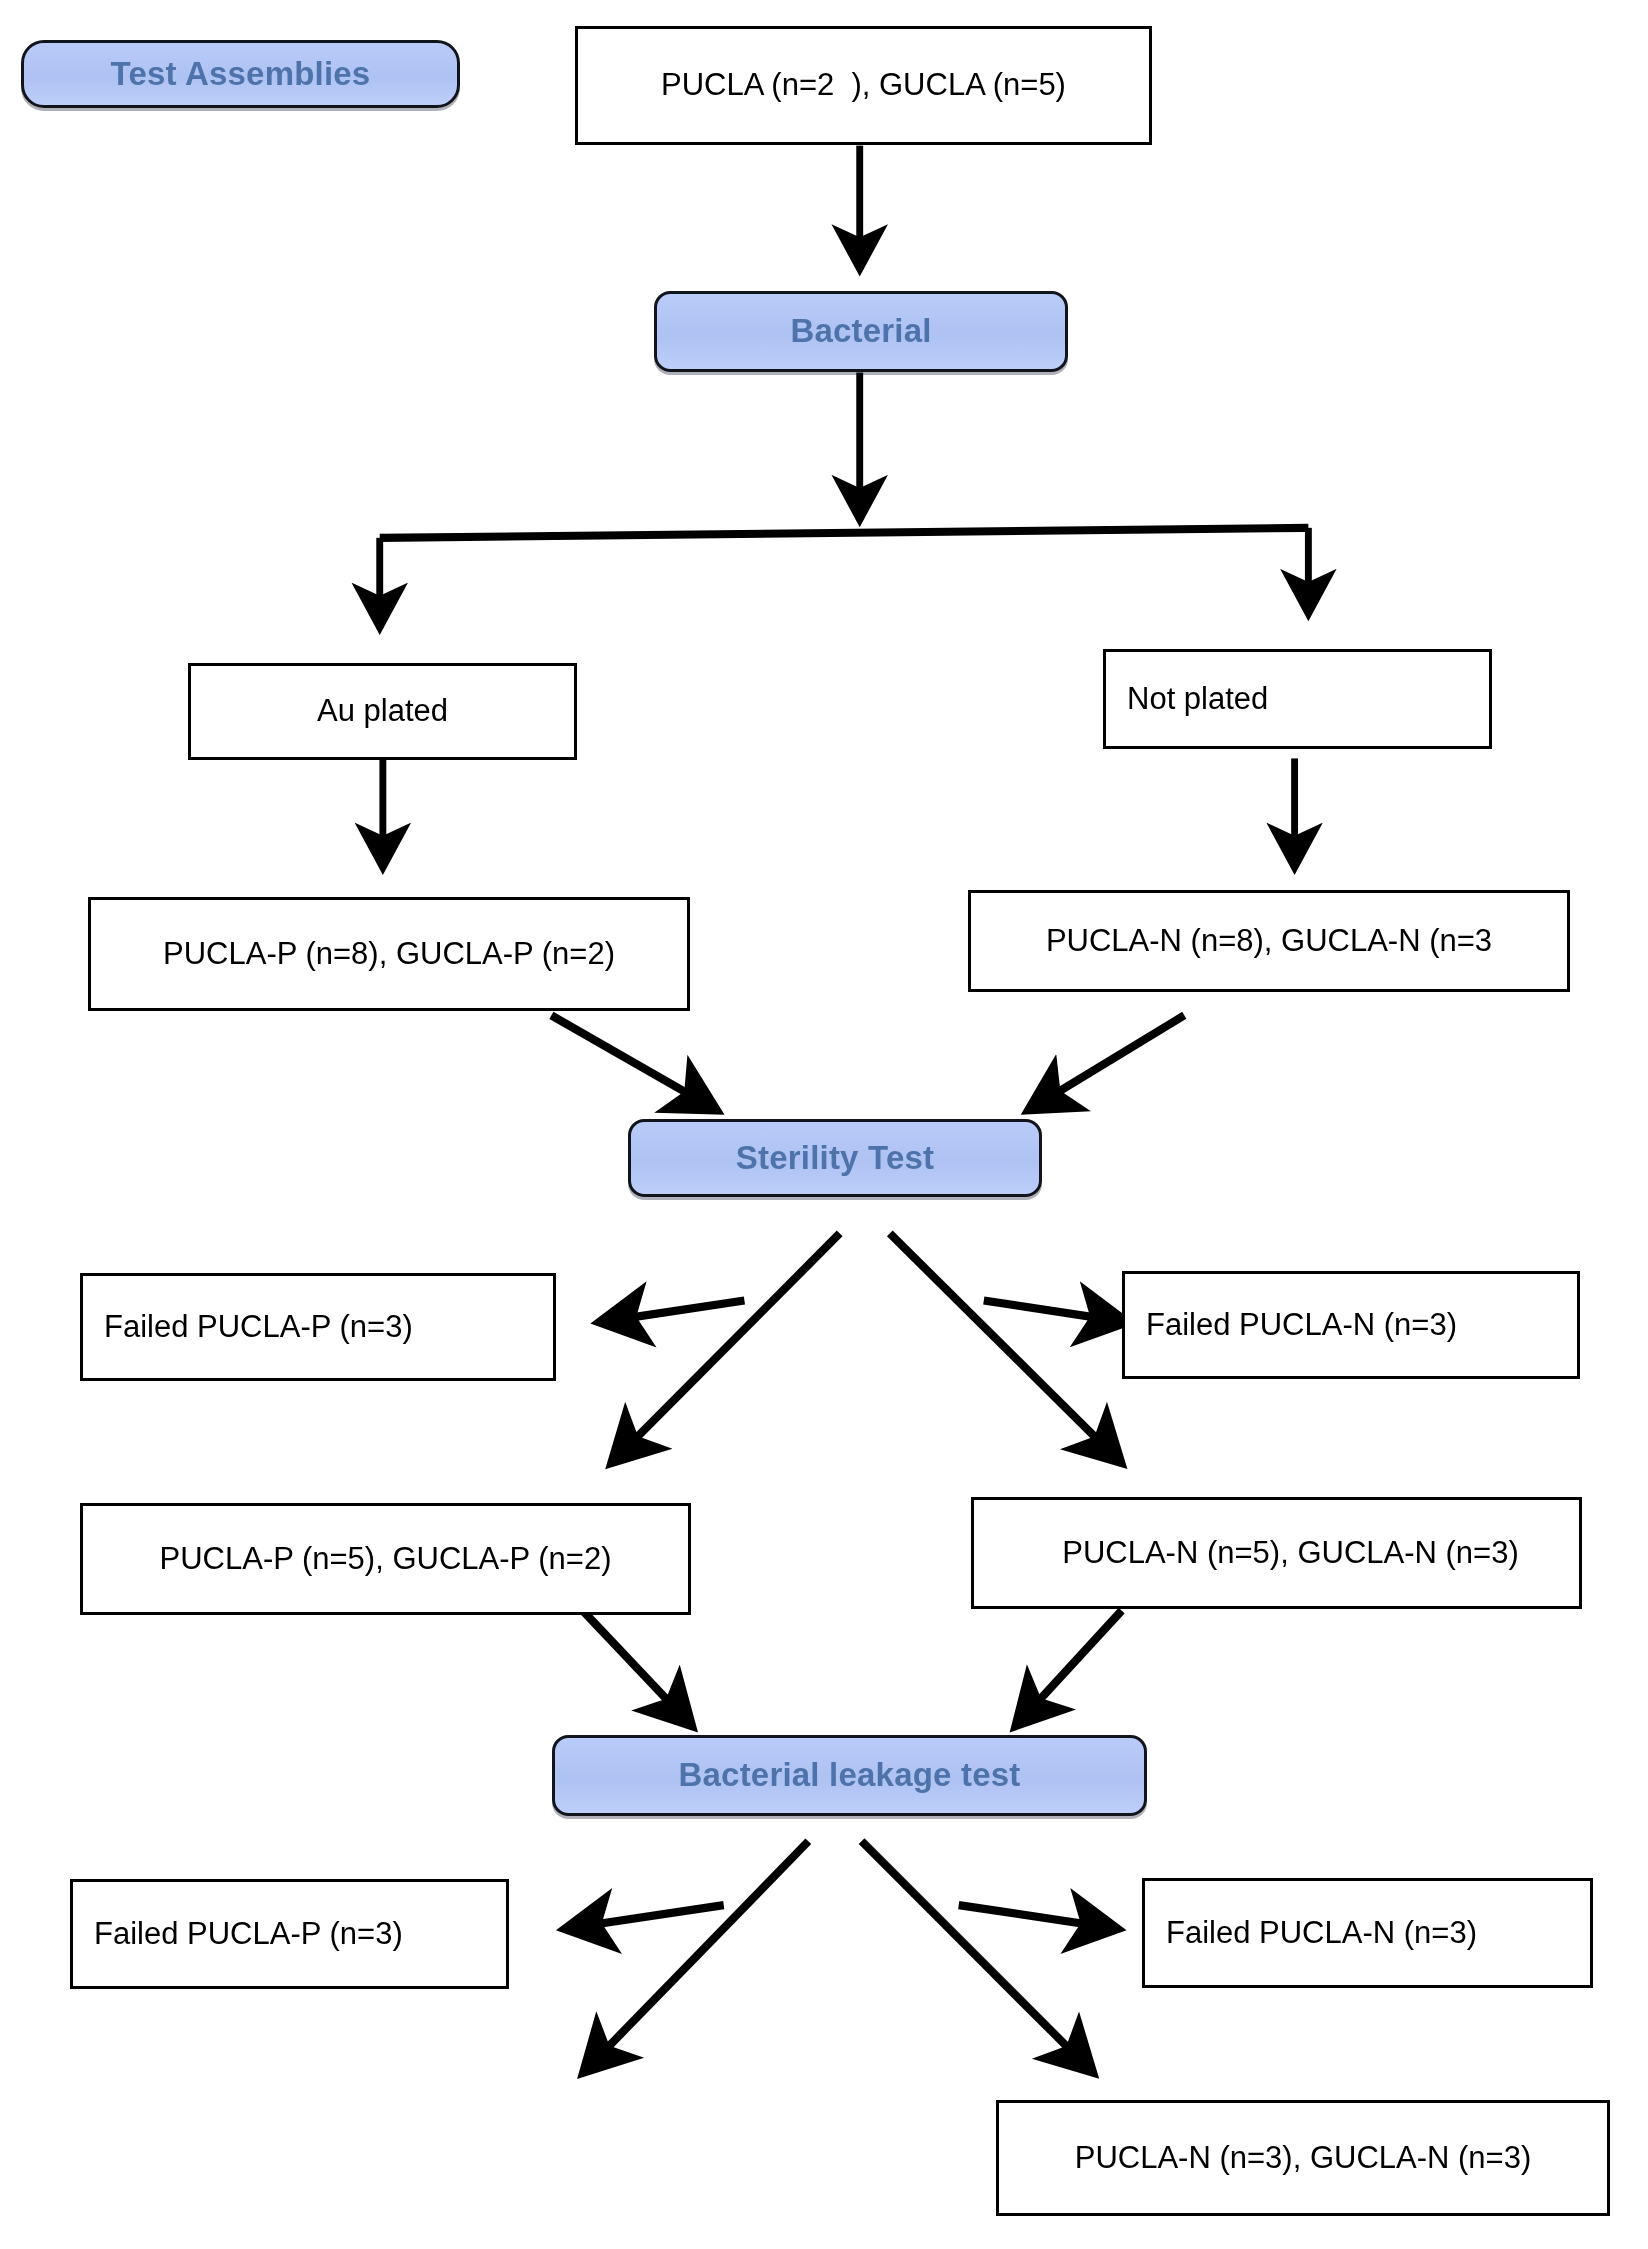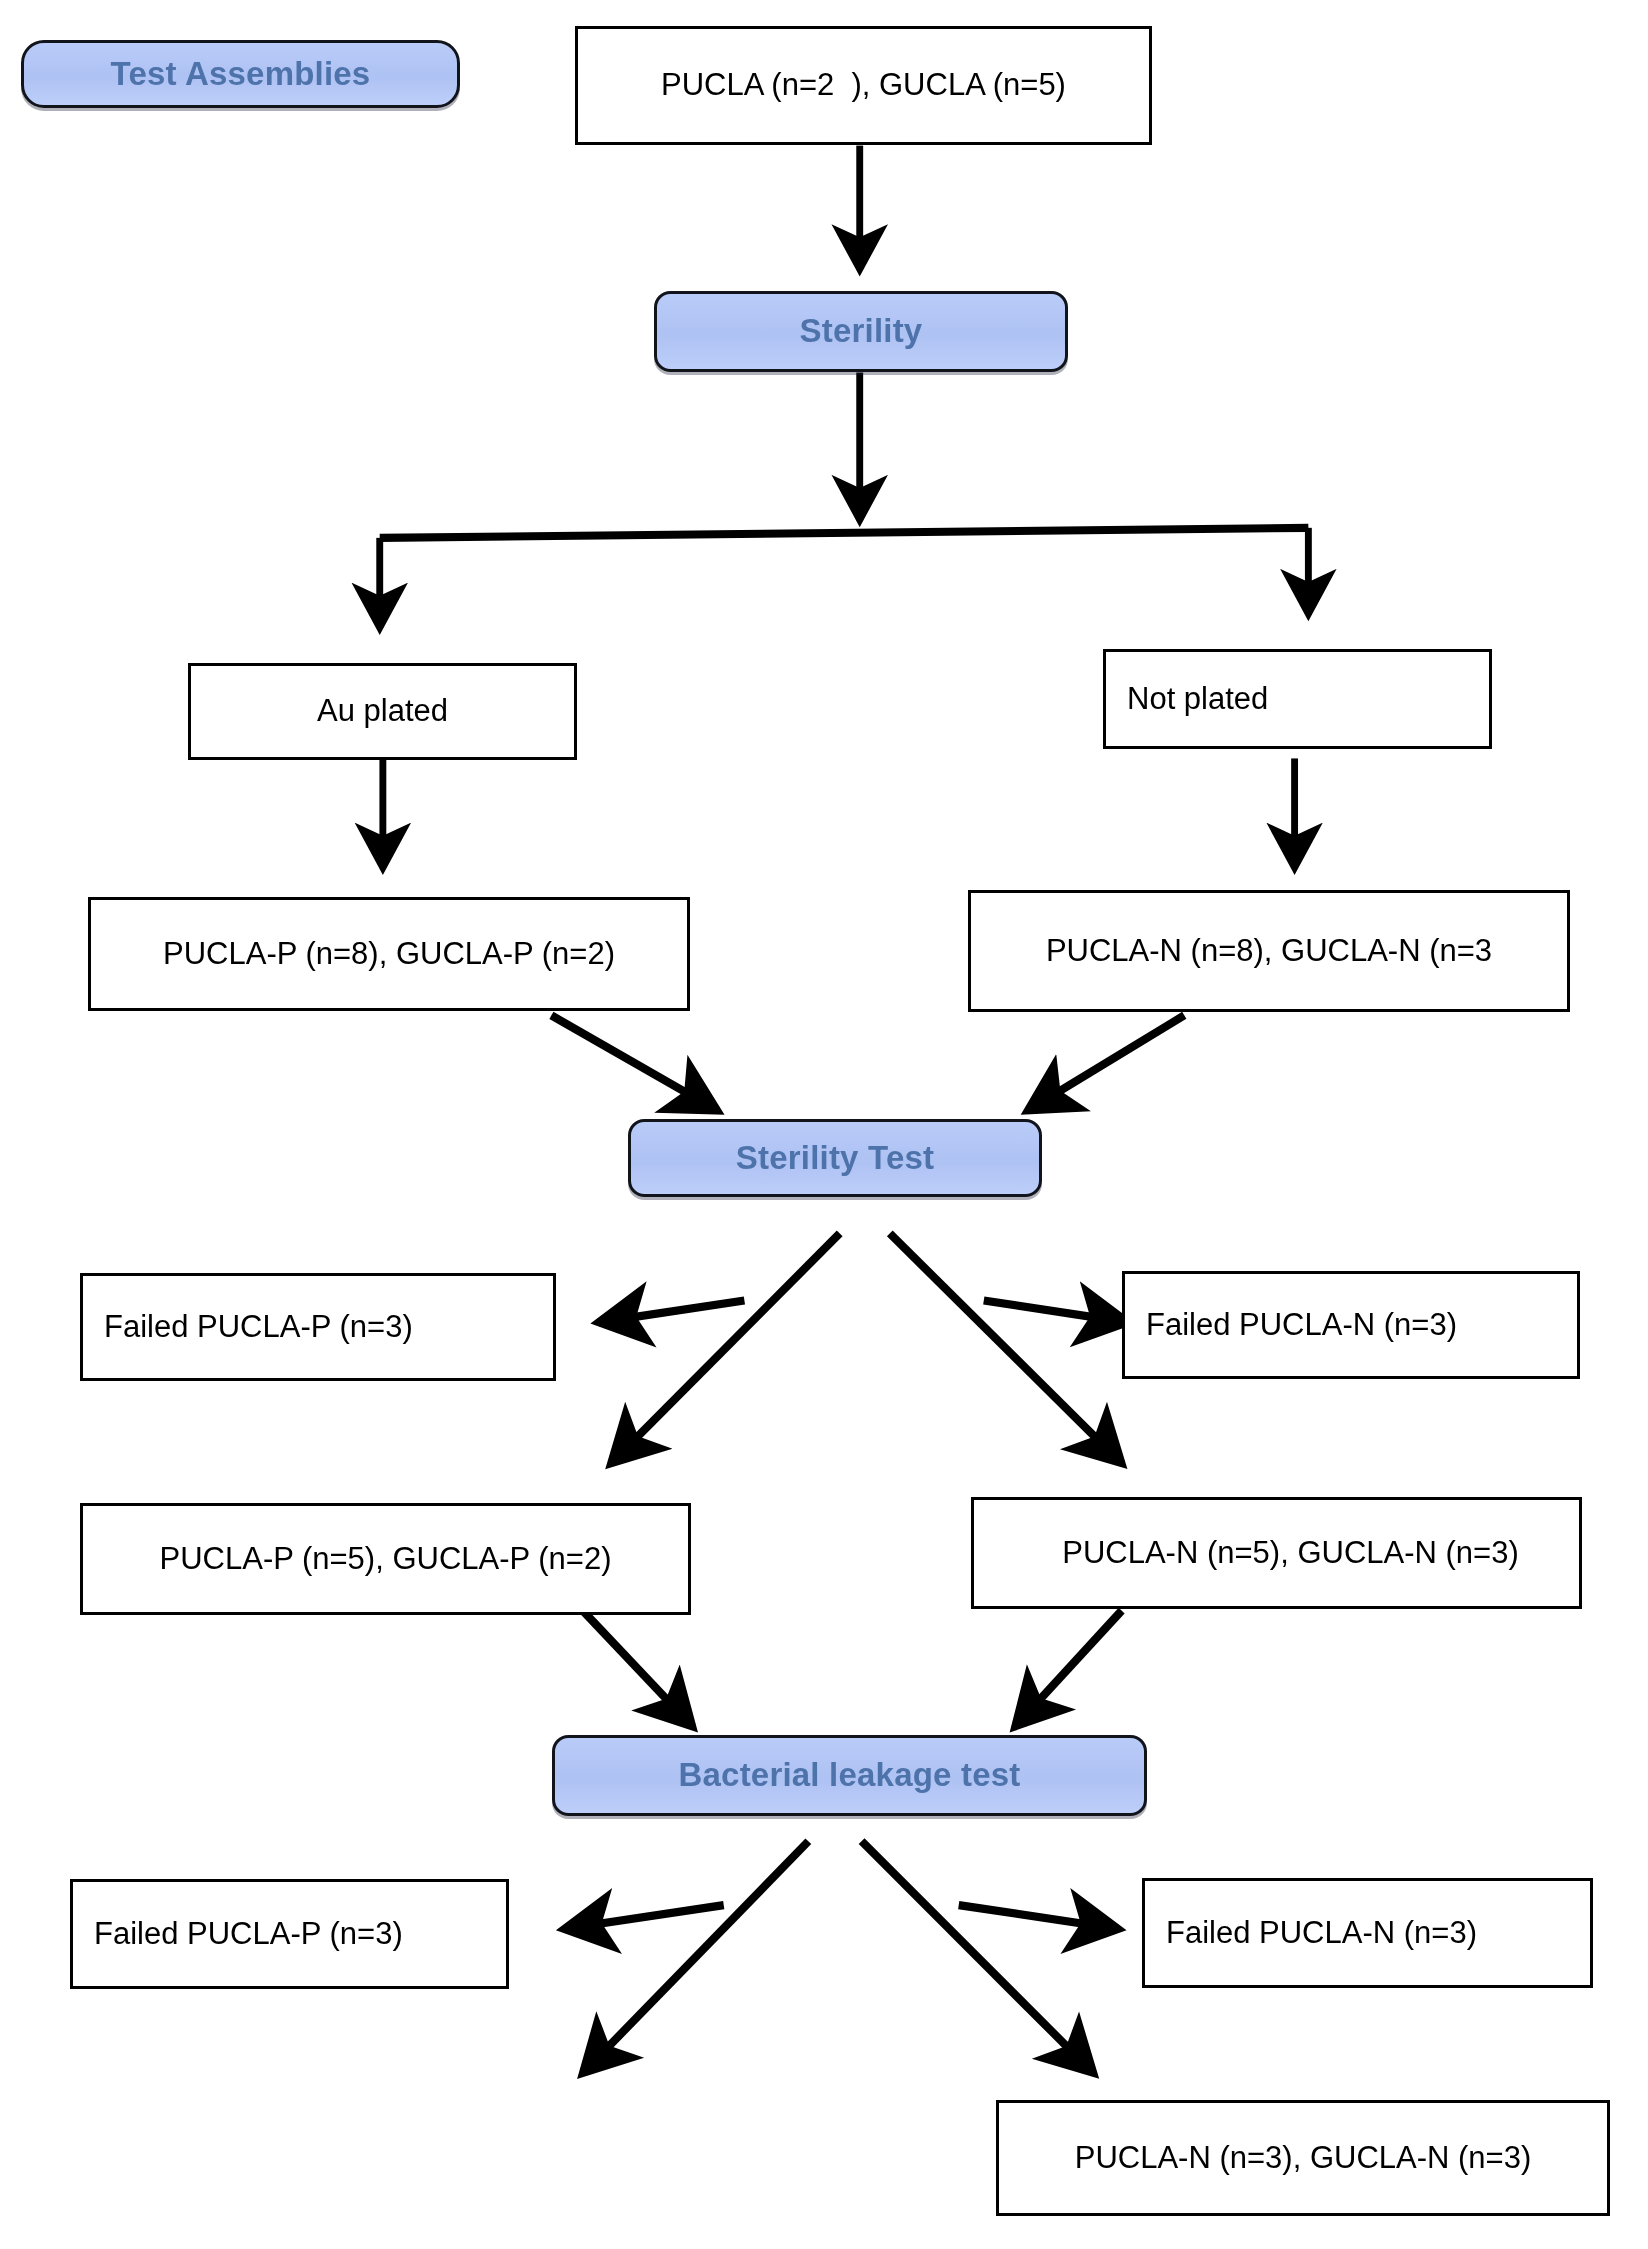--- a/index.html
+++ b/index.html
@@ -101,36 +101,36 @@
 
   <div class="node rounded" style="left:21px; top:40px; width:439px; height:68px;border-radius:23px;">
     <span class="label">Test Assemblies</span>
   </div>
 
   <div class="node rect" style="left:575px; top:26px; width:577px; height:119px;">
     <span class="label">PUCLA (n=2  ), GUCLA (n=5)</span>
   </div>
 
   <div class="node rounded" style="left:654px; top:291px; width:414px; height:81px;">
-    <span class="label">Sterility</span>
+    <span class="label">Bacterial</span>
   </div>
 
   <div class="node rect" style="left:188px; top:663px; width:389px; height:97px;">
     <span class="label">Au plated</span>
   </div>
 
   <div class="node rect align-left" style="left:1103px; top:649px; width:389px; height:100px;">
     <span class="label">Not plated</span>
   </div>
 
   <div class="node rect" style="left:88px; top:897px; width:602px; height:114px;">
     <span class="label">PUCLA-P (n=8), GUCLA-P (n=2)</span>
   </div>
 
-  <div class="node rect" style="left:968px; top:890px; width:602px; height:122px;text-align:right;">
+  <div class="node rect" style="left:968px; top:890px; width:602px; height:102px;text-align:right;">
     <span class="label">PUCLA-N (n=8), GUCLA-N (n=3</span>
   </div>
 
   <div class="node rounded" style="left:628px; top:1119px; width:414px; height:78px;">
     <span class="label">Sterility Test</span>
   </div>
 
   <div class="node rect align-left" style="left:80px; top:1273px; width:476px; height:108px;">
     <span class="label">Failed PUCLA-P (n=3)</span>
   </div>

